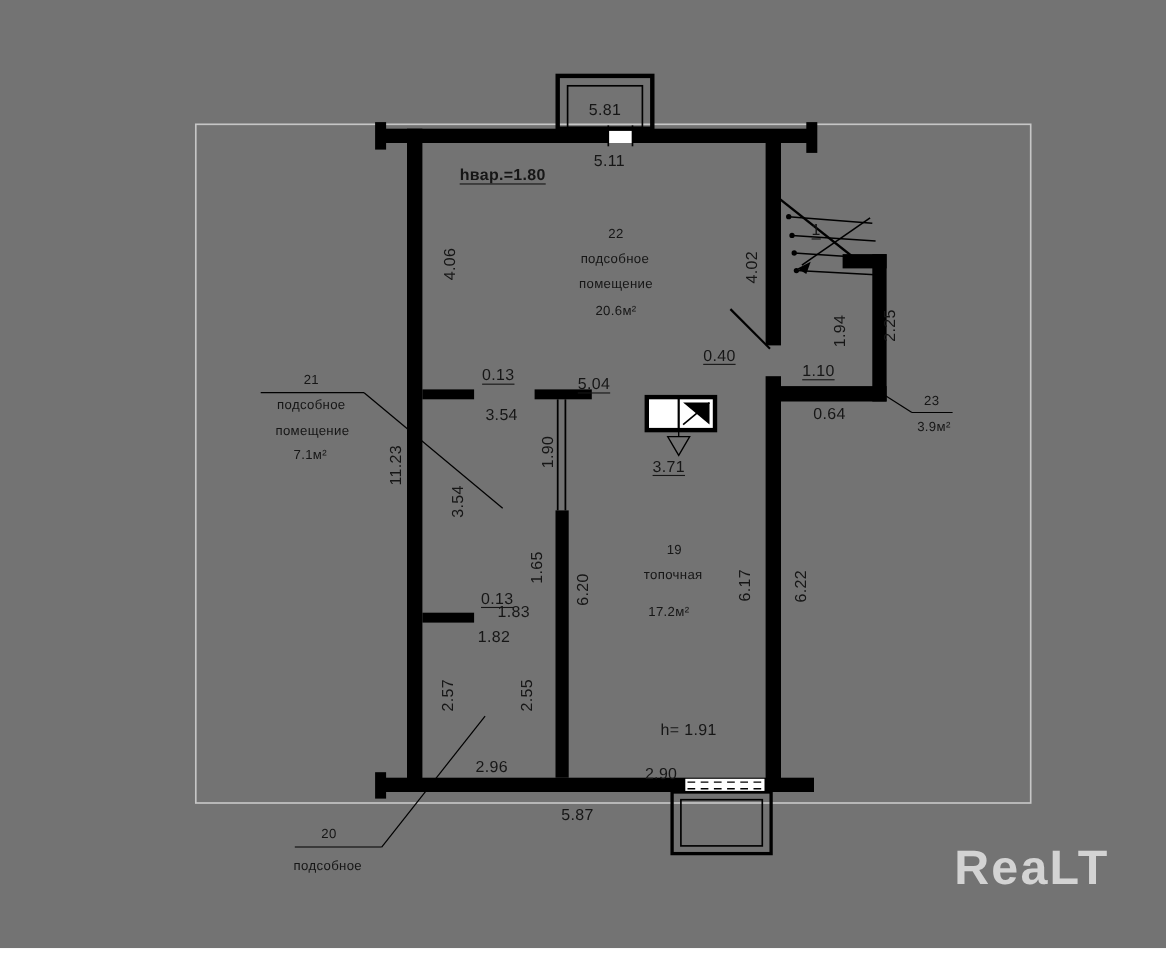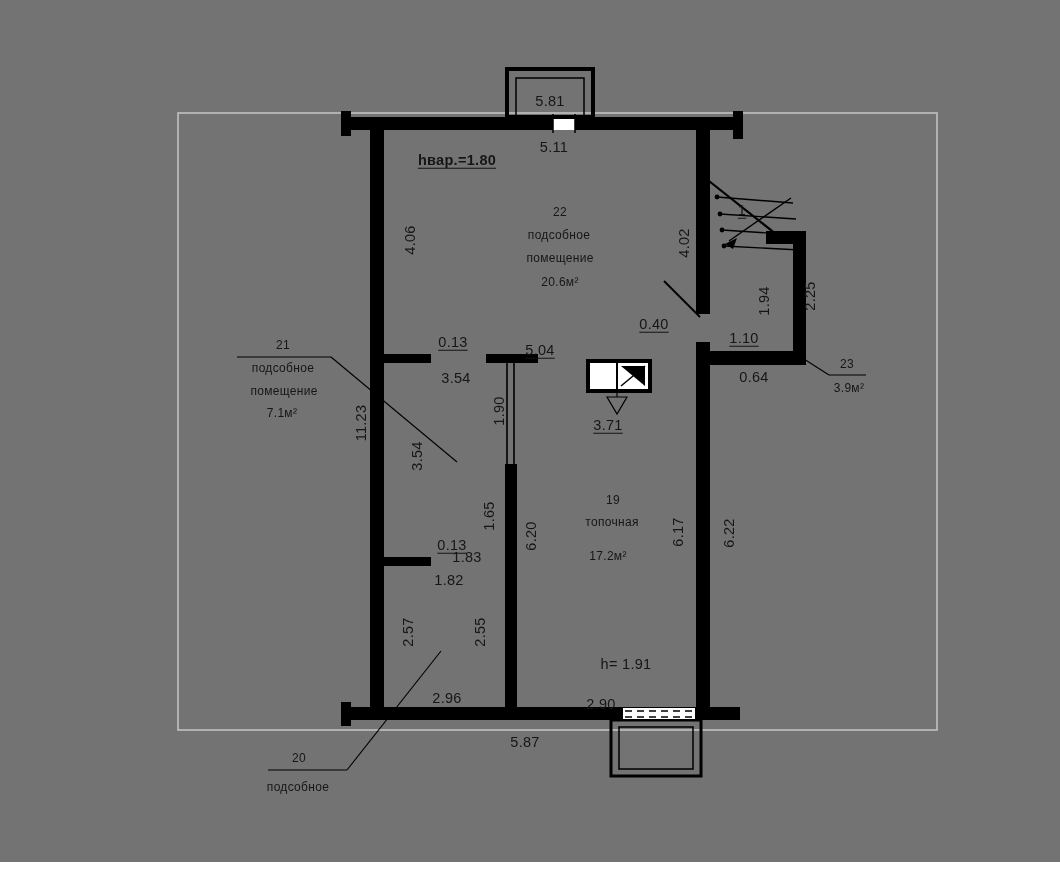--- a/index.html
+++ b/index.html
@@ -167,13 +167,14 @@
   <div class="lbl rot" style="left:480px;top:632px">2.55</div>
 
   <div class="lbl" style="left:626px;top:664px">h= 1.91</div>
   <div class="lbl" style="left:447px;top:698px">2.96</div>
   <div class="lbl" style="left:601px;top:704px">2.90</div>
   <div class="lbl" style="left:525px;top:742px">5.87</div>
 
   <div class="lbl room" style="left:299px;top:758px">20</div>
   <div class="lbl room" style="left:298px;top:787px">подсобное</div>
 
+  <div class="wm" style="left:938px;top:790px">ReaLT</div>
 </div>
 
 </body></html>

